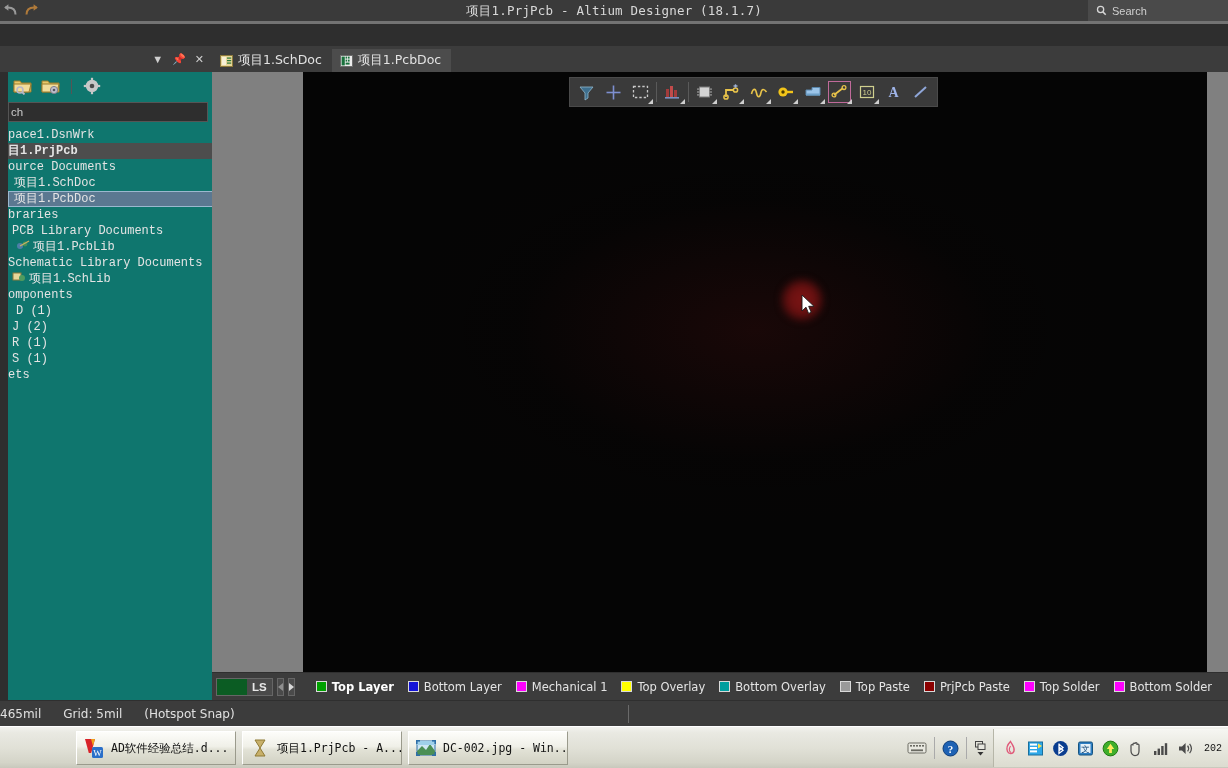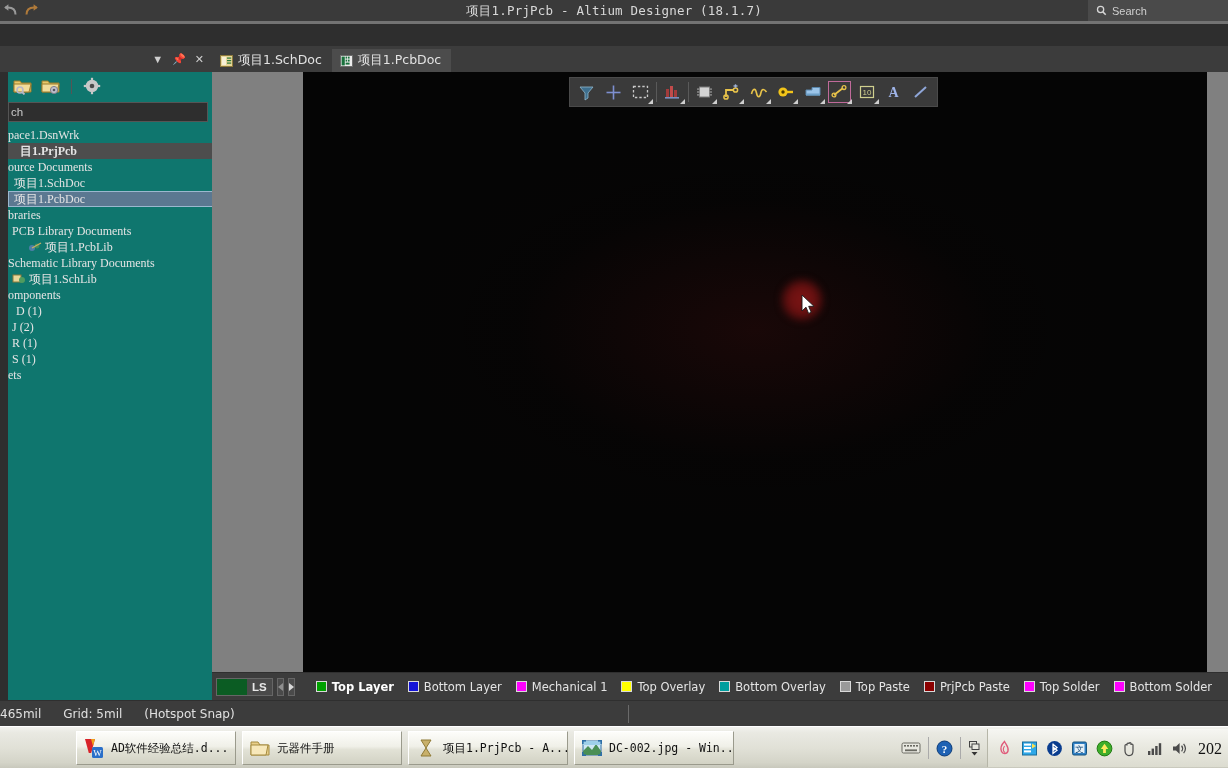--- a/index.html
+++ b/index.html
@@ -88,27 +88,27 @@
     margin:2px 11px 0 0;height:20px;background:#2e2e2e;
     border:1px solid #555;box-sizing:border-box;
     display:flex;align-items:center;padding-left:2px;
     color:#c8c8c8;font-size:11.5px;
   }
   .treewrap{
     margin-top:5px;height:560px;overflow:hidden;position:relative;
   }
   .trow{
     height:16px;line-height:16px;font-size:12px;color:#e4e4e4;
-    white-space:nowrap;display:flex;align-items:center;
+    white-space:nowrap;display:flex;align-items:flex-start;
     box-sizing:border-box;
-    font-family:Liberation Serif, serif;
+    font-family:Liberation Mono, monospace;
   }
   .trow .ticon{width:14px;height:12px;margin-right:3px;flex:0 0 auto;display:block;}
   .trow.bold{font-weight:bold;}
-  .trow.hl-dim{background:#4d4d4d;padding-left:12px;}
+  .trow.hl-dim{background:#4d4d4d;}
   .trow.hl-sel{background:#5b7891;outline:1px solid #9bb8cf;outline-offset:-1px;}
   .panel-rsep{
     position:absolute;right:0;top:38px;width:1px;height:570px;background:#555;
   }
 
   
   .editor{
     position:absolute;left:212px;top:72px;width:1016px;height:600px;
     background:#808080;
   }
@@ -222,22 +222,22 @@
   .trayleft{display:flex;align-items:center;gap:7px;padding-right:6px;}
   .trayvsep{width:1px;height:22px;background:#aaa;}
   .traybox{
     background:linear-gradient(to bottom,#f6f6f2 0%,#e8e8df 50%,#dcdcd0 100%);
     border-left:1px solid #b6b6a8;
     height:38px;display:flex;align-items:center;gap:8px;
     padding:0 6px 0 8px;
   }
   .traybox .tic{width:17px;height:17px;display:block;}
   .clock{
-    font-size:16px;color:#111;line-height:11px;text-align:center;padding-left:2px;
-    font-family:Liberation Serif, serif;
+    font-size:10px;color:#111;line-height:11px;text-align:center;padding-left:2px;
+    font-family:Liberation Mono, monospace;
   }
   
   .gutter-right{
     position:absolute;left:1207px;top:72px;width:21px;height:600px;background:#808080;
   }
 </style>
 </head>
 <body>
 
 <div class="app">
@@ -339,21 +339,21 @@
         </div>
       <div class="trow hl-sel" style="padding-left:6px">
           <span>项目1.PcbDoc</span>
         </div>
       <div class="trow">
           <span>braries</span>
         </div>
       <div class="trow" style="padding-left:4px">
           <span>PCB Library Documents</span>
         </div>
-      <div class="trow" style="padding-left:20px">
+      <div class="trow" style="padding-left:8px">
         <svg class="ticon" viewBox="0 0 14 12">
           <circle cx="4" cy="7" r="3" fill="#4d7ea8"></circle>
           <circle cx="9" cy="5" r="2.4" fill="#3f8f5c"></circle>
           <line x1="4" y1="7" x2="13" y2="2" stroke="#c9b060" stroke-width="1.3"></line>
         </svg>
         <span>项目1.PcbLib</span>
       </div>
       <div class="trow" style="padding-left:0">
           <span>Schematic Library Documents</span>
         </div>
@@ -554,27 +554,20 @@
   <div class="taskbar">
     <div class="tasks">
       <div class="taskitem">
         <svg class="tic" viewBox="0 0 22 22">
           <path d="M2 2 H12 L8.2 16 H5.8 Z" fill="#d8232a"></path>
           <path d="M8 2 H12 L10 9 Z" fill="#f0a21a"></path>
           <rect x="9" y="10" width="11" height="11" rx="1.5" fill="#2a6fc9"></rect>
           <text x="14.5" y="19" font-size="9" fill="#fff" text-anchor="middle" font-family="Liberation Serif, serif">W</text>
         </svg>
         <span class="ttx">AD软件经验总结.d...</span>
-      </div>
-      <div class="taskitem">
-        <svg class="tic" viewBox="0 0 22 22">
-          <path d="M2 5 H9 L11 8 H20 V18 H2 Z" fill="#e9cf8a" stroke="#a58b3e"></path>
-          <path d="M2 8 H19 L17 18 H2 Z" fill="#f7e8ba" stroke="#a58b3e"></path>
-        </svg>
-        <span class="ttx">元器件手册</span>
       </div>
       <div class="taskitem">
         <svg class="tic" viewBox="0 0 22 22">
           <path d="M6 3 L16 3 L11 11 L16 19 L6 19 L11 11 Z" fill="#c8b06a" stroke="#8f7a35"></path>
         </svg>
         <span class="ttx">项目1.PrjPcb - A...</span>
       </div>
       <div class="taskitem">
         <svg class="tic" viewBox="0 0 22 22">
           <rect x="2" y="4" width="18" height="14" fill="#cfe6f4" stroke="#2f6fa8"></rect>

